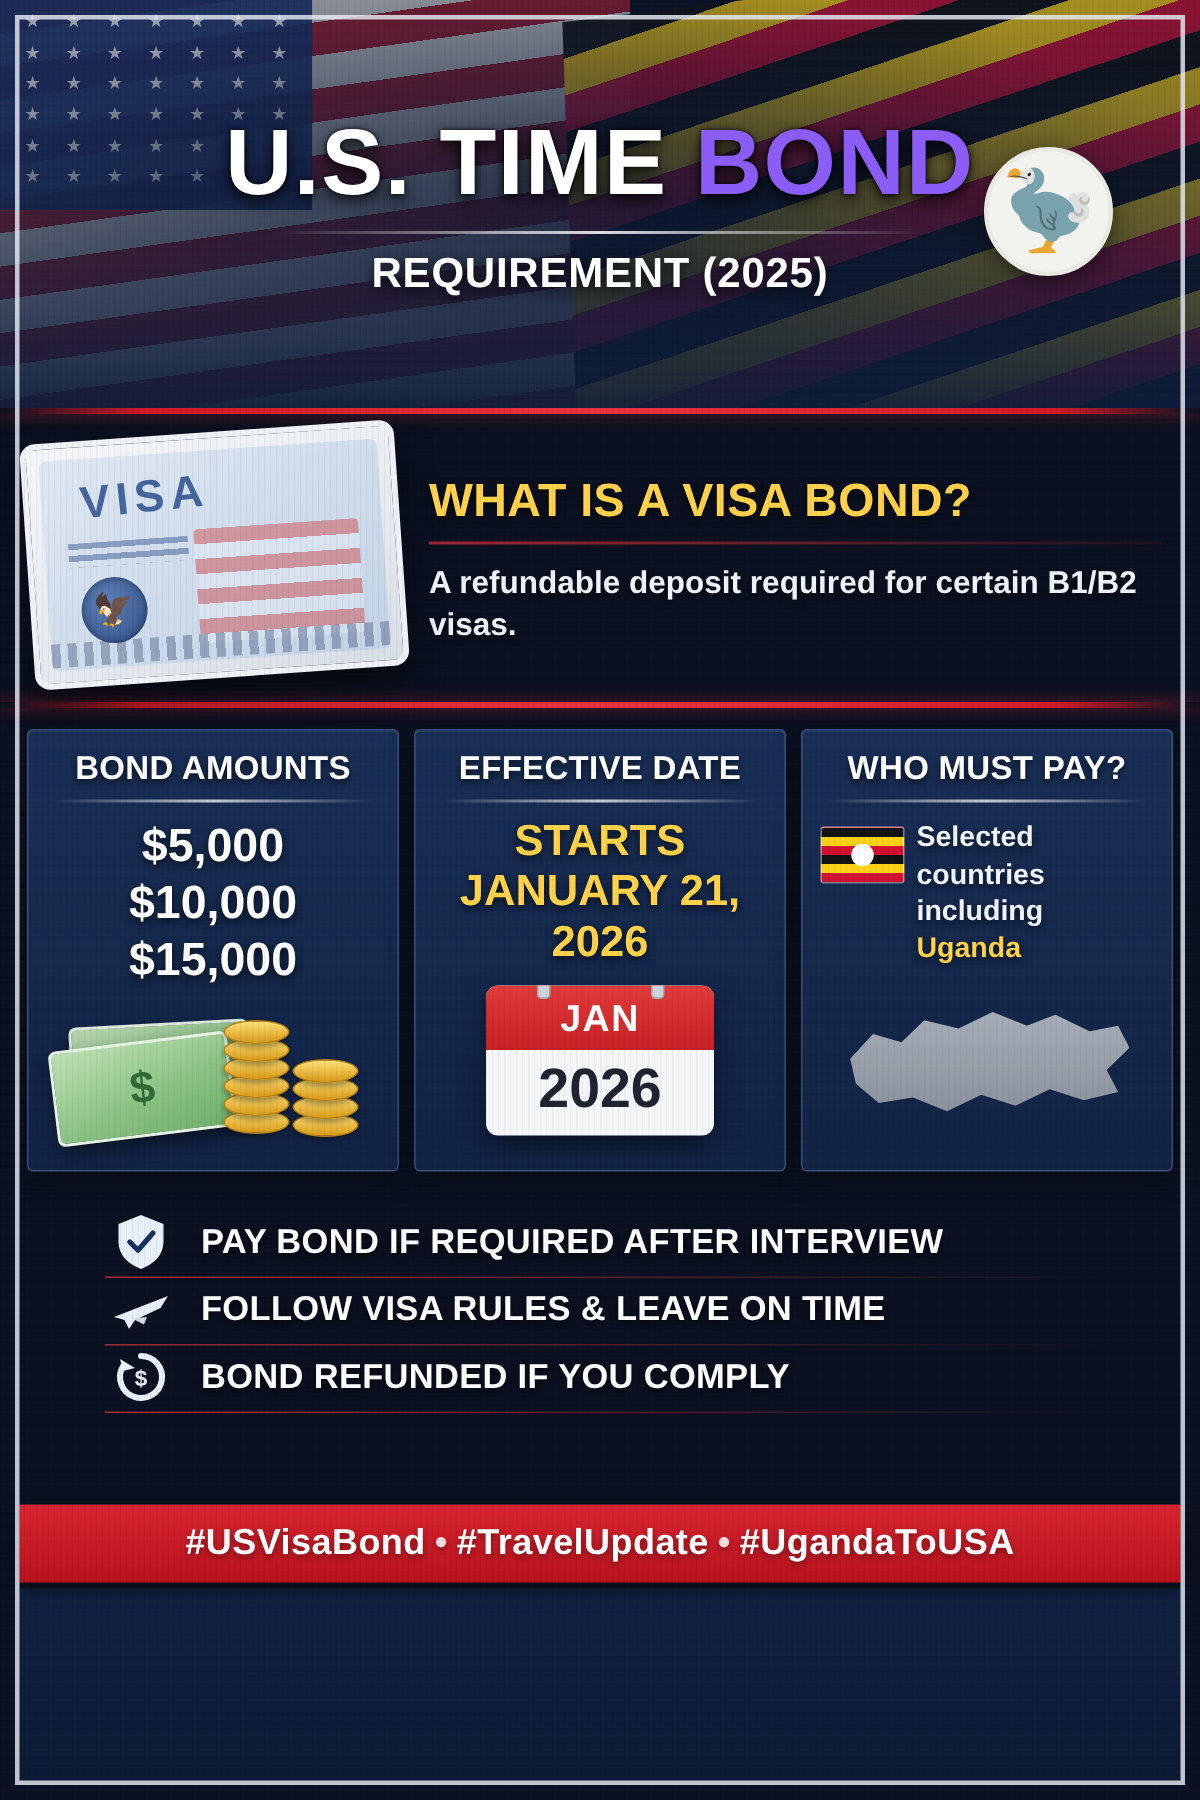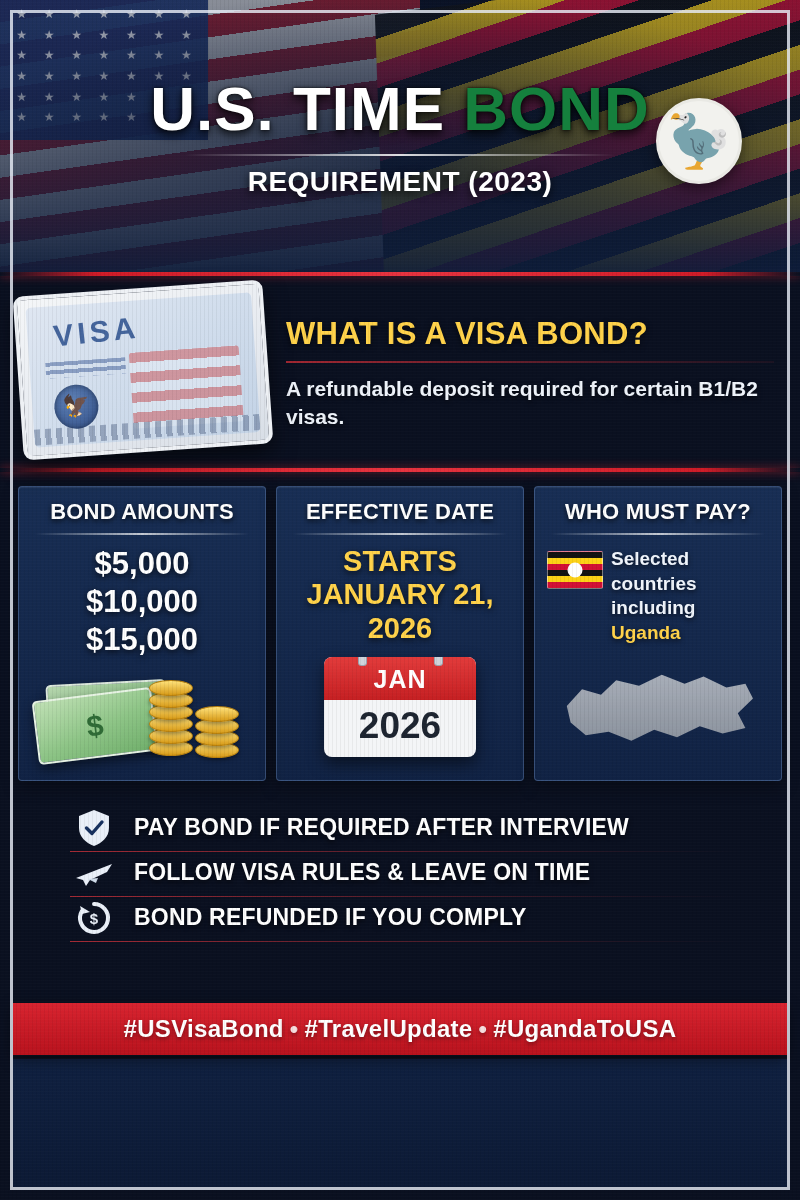--- a/index.html
+++ b/index.html
@@ -71,21 +71,21 @@
   }
   .title-wrap {
     position:absolute; left:0; right:0; top:78px; text-align:center; z-index: 5;
   }
   .title {
     font-size: 62px; font-weight: 800; letter-spacing: 1px;
     color:#ffffff;
     text-shadow: 0 4px 10px rgba(0,0,0,.85), 0 0 3px rgba(0,0,0,.9);
     line-height: 1;
   }
-  .title .bond { color:#15803d;margin-top:39px; }
+  .title .bond { color:#8b5cf6;margin-top:39px; }
   .title-rule {
     width: 430px; height: 2px; margin: 14px auto 10px;
     background: linear-gradient(90deg, rgba(255,255,255,0) 0%, rgba(255,255,255,.85) 50%, rgba(255,255,255,0) 100%);
   }
   .subtitle {
     font-size: 28px; font-weight: 800; color:#fff; letter-spacing: .5px;
     text-shadow: 0 3px 8px rgba(0,0,0,.8);
   }
   .crest {
     position:absolute; right: 58px; top: 98px; width: 86px; height: 86px;
@@ -363,21 +363,21 @@
     <div class="flag-ug"></div>
     <div class="header-shade"></div>
 
     <div class="crest">
       <span class="crane">🦤</span>
     </div>
 
     <div class="title-wrap">
       <div class="title"><span>U.S. TIME </span><span class="bond">BOND</span></div>
       <div class="title-rule"></div>
-      <div class="subtitle">REQUIREMENT (2023)</div>
+      <div class="subtitle">REQUIREMENT (2025)</div>
     </div>
   </div>
 
   <div class="sep-red"></div>
 
   <div class="what-row">
     <div class="visa-card">
       <div class="inner">
         <div class="vtext">VISA</div>
         <div class="bluebars"></div>

